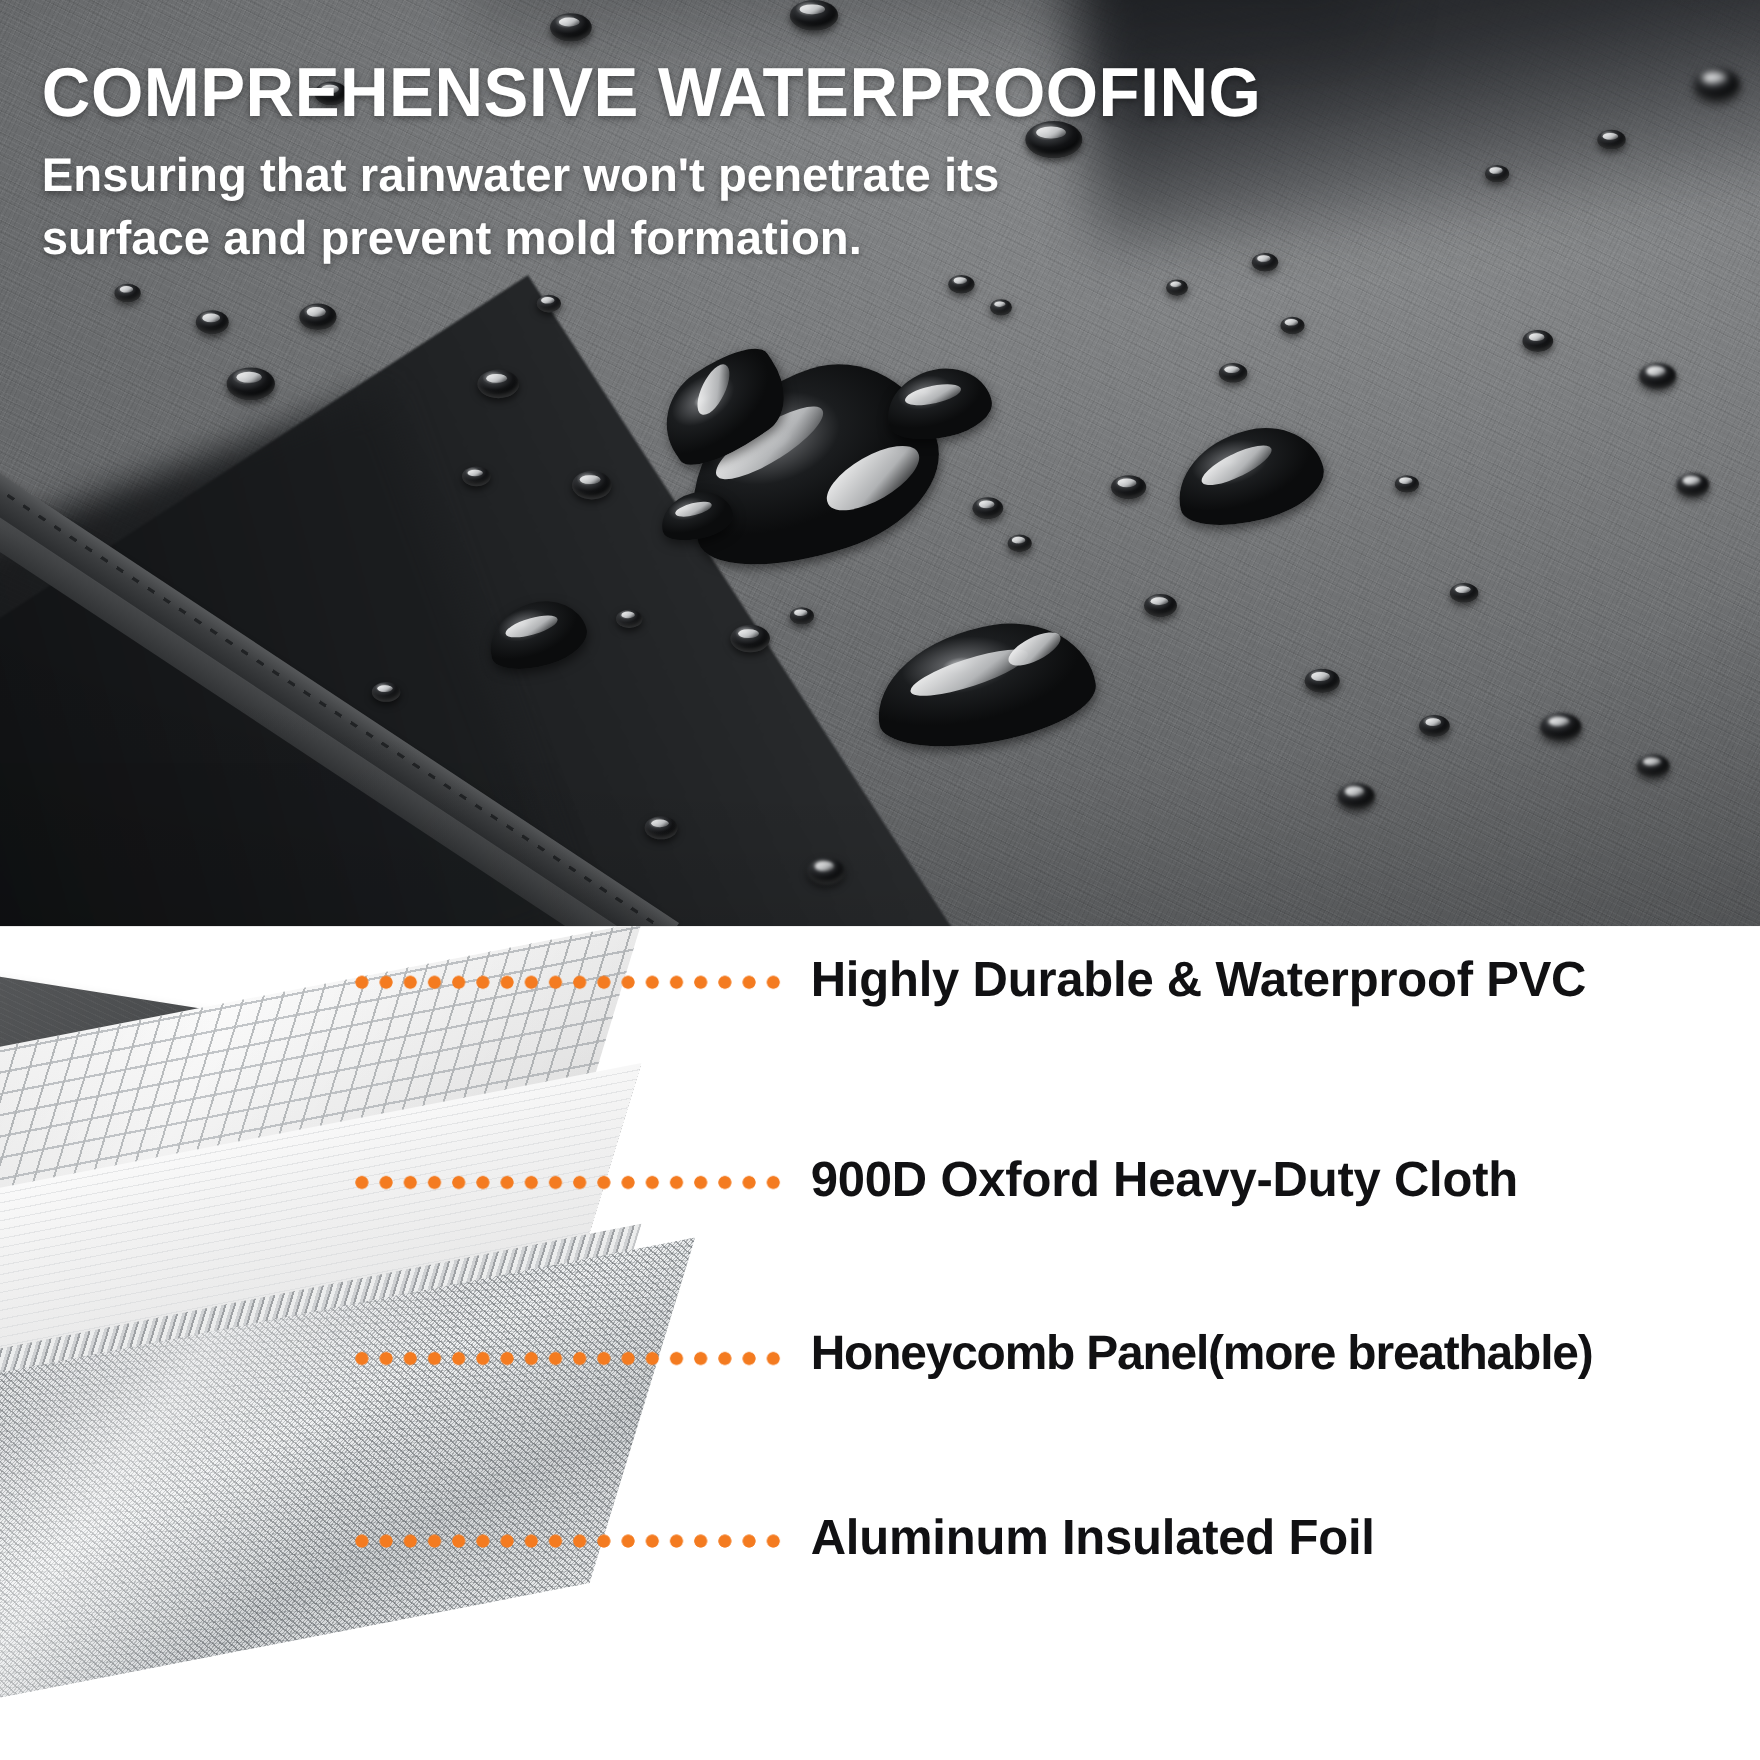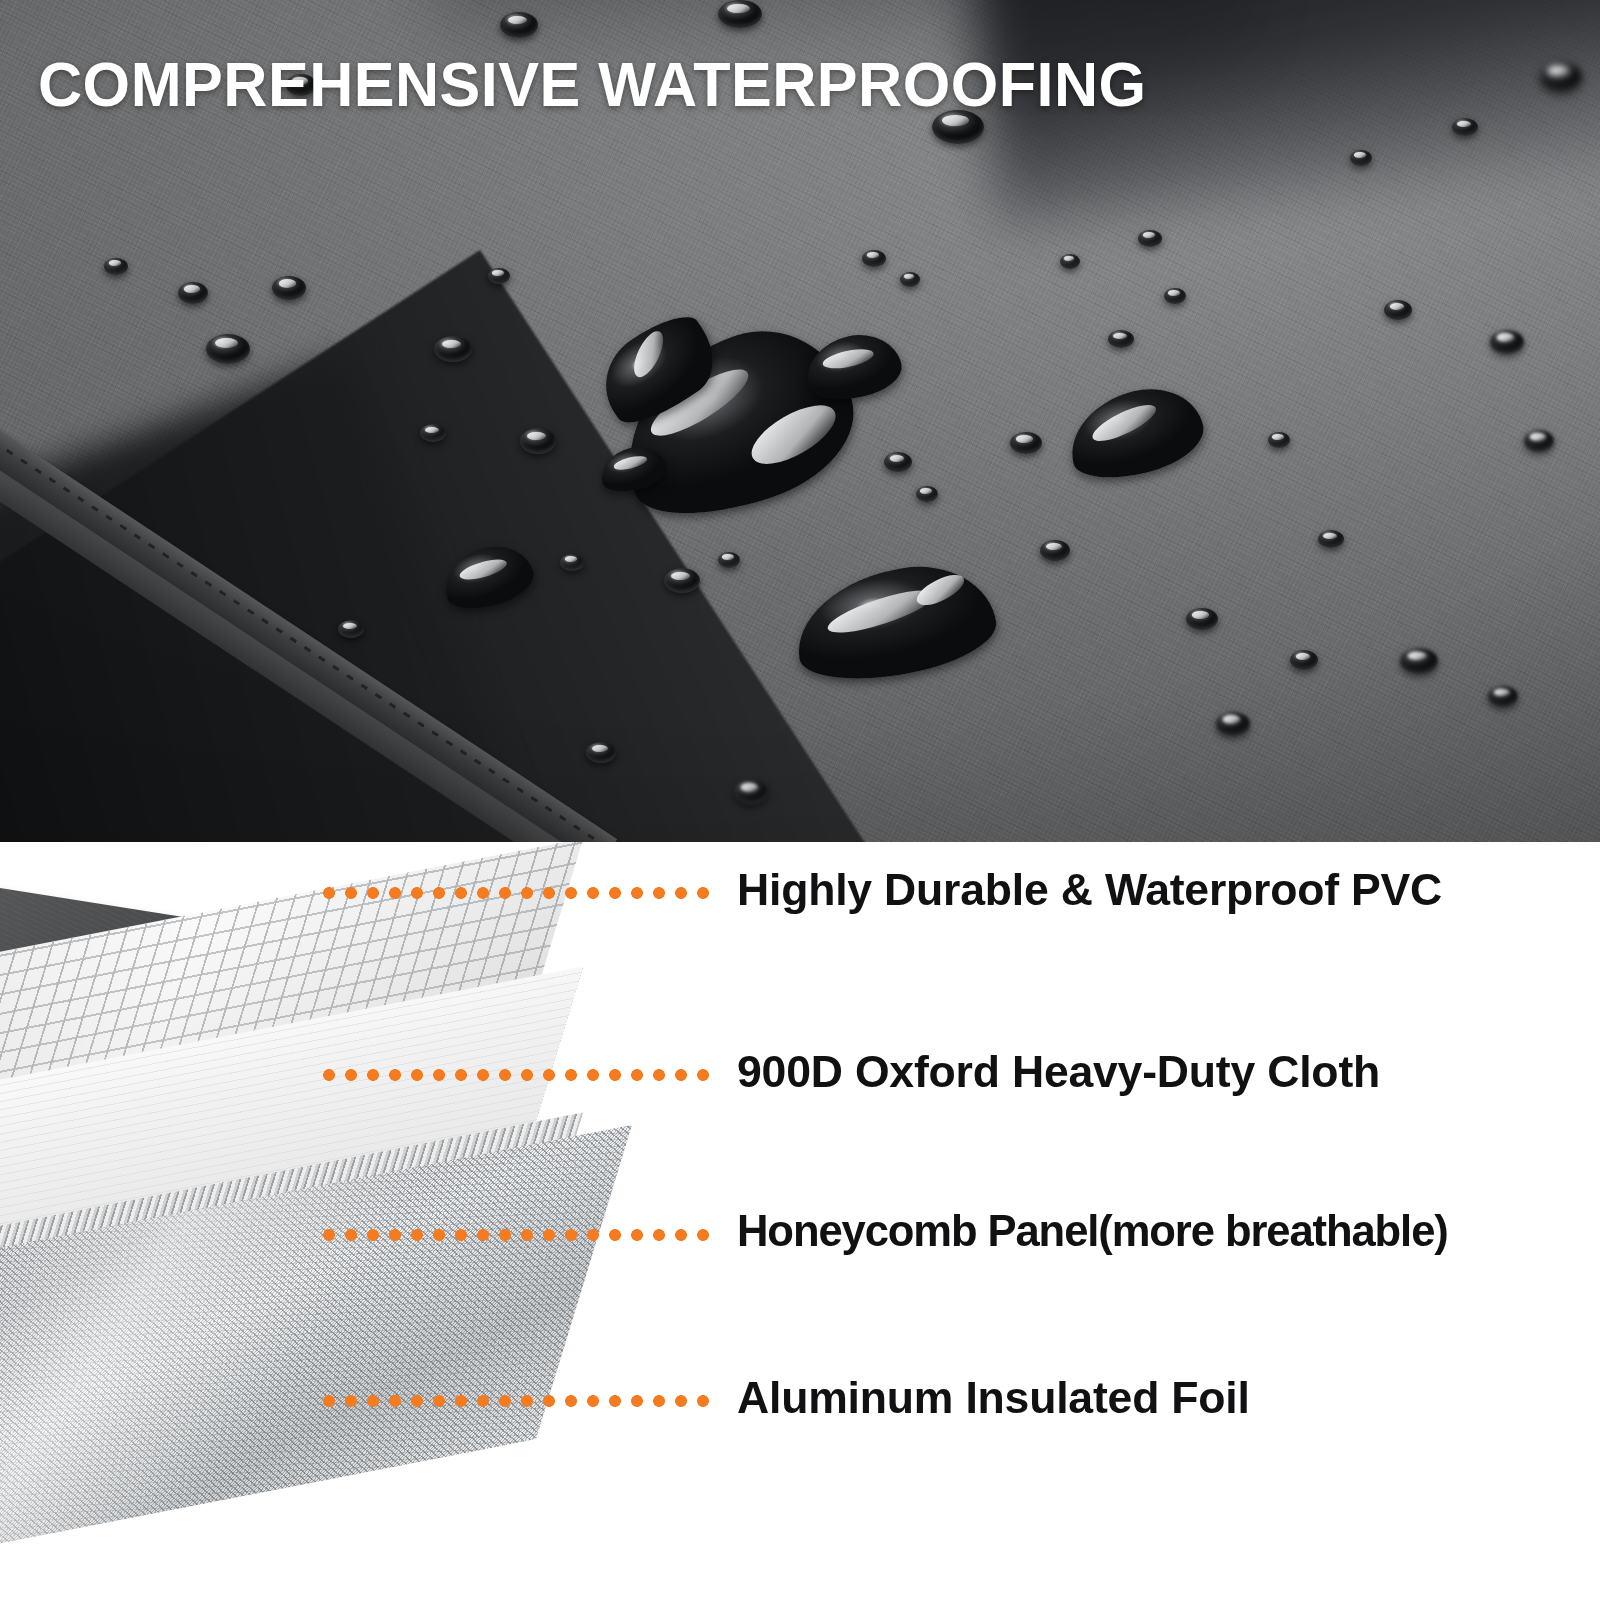--- a/index.html
+++ b/index.html
@@ -242,20 +242,24 @@
     <div class="drop sm" style="left:1060px;top:254px;width:20px;height:15px;"></div>
     <div class="drop sm" style="left:488px;top:268px;width:22px;height:16px;"></div>
     <div class="drop sm" style="left:104px;top:258px;width:24px;height:17px;"></div>
     <div class="drop sm" style="left:1268px;top:432px;width:22px;height:16px;"></div>
     <div class="drop sm" style="left:1350px;top:150px;width:22px;height:16px;"></div>
 
     <div class="photo-vig"></div>
 
     <div id="headings">
       <div class="h-main">COMPREHENSIVE WATERPROOFING</div>
+      <div class="h-sub">
+        <div>Ensuring that rainwater won't penetrate its</div>
+        <div>surface and prevent mold formation.</div>
+      </div>
     </div>
   </div>
 
   <div id="layers">
 
     <div class="layer-art">
 
       <div class="pvc">
         <div class="pvc-face"></div>
         <div class="pvc-weave"></div>

